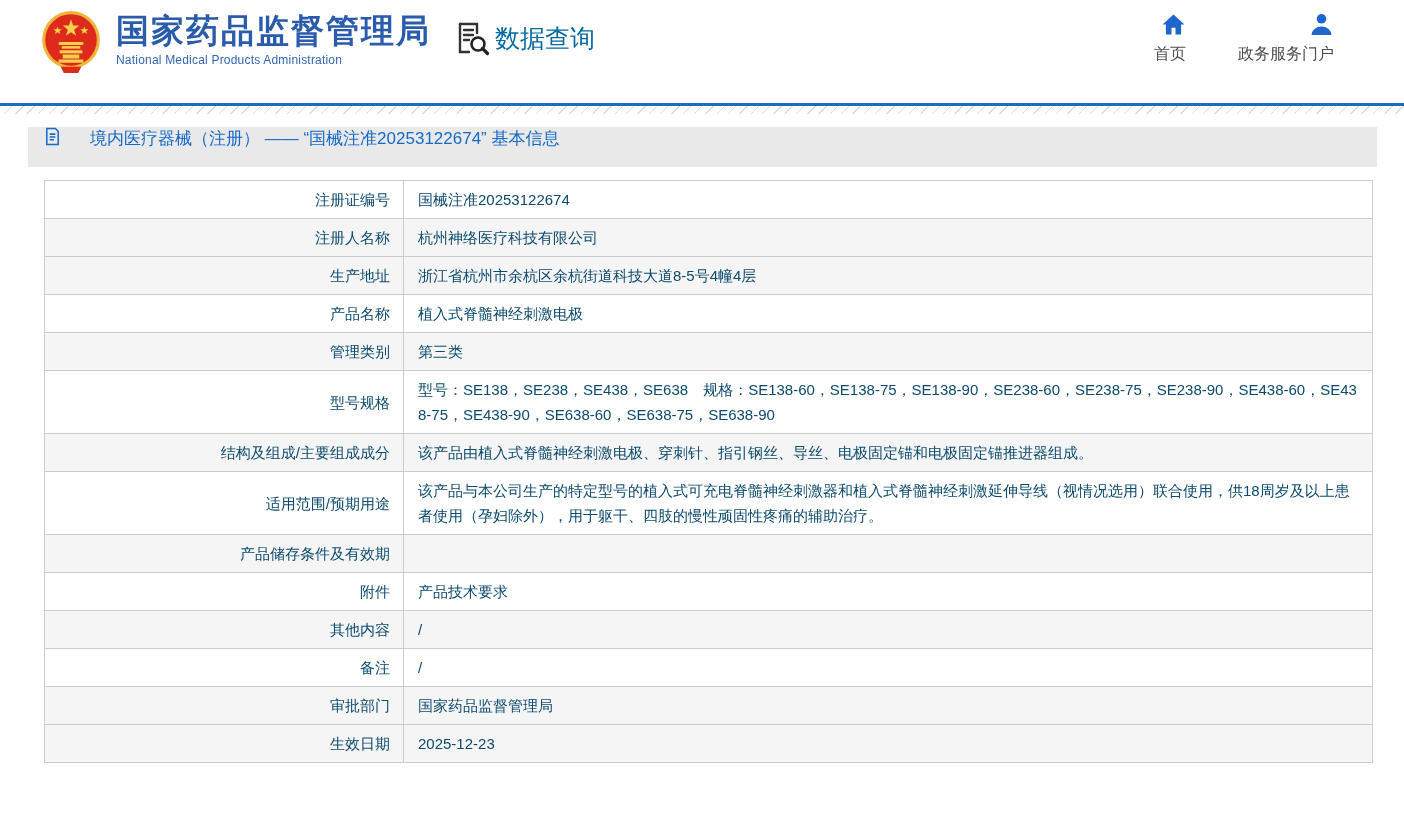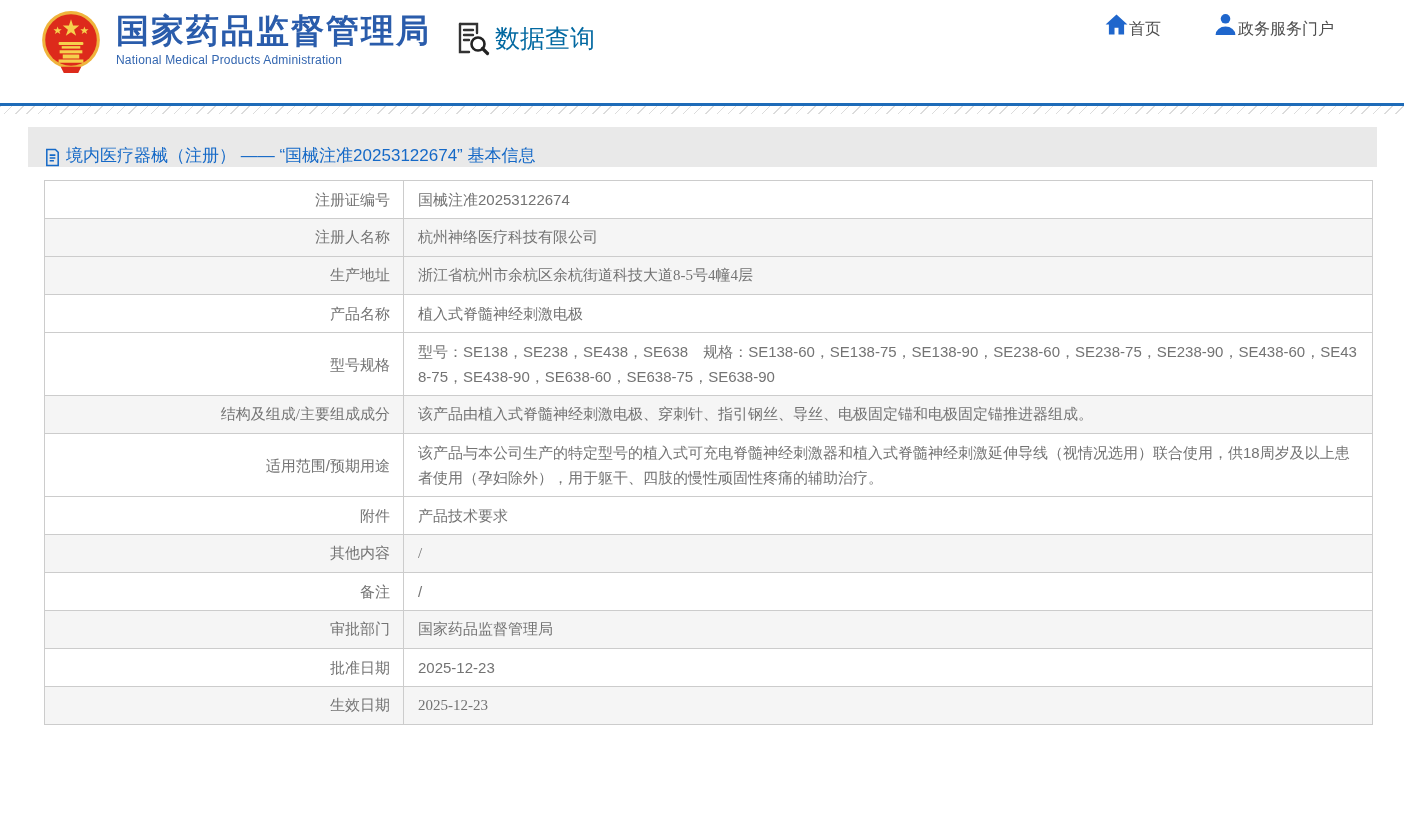--- a/index.html
+++ b/index.html
@@ -12,61 +12,62 @@
   .emblem { width: 66px; height: 66px; margin-top: 6px; }
   .logo-text { margin-left: 12px; }
   .logo-title-cn { font-size: 33px; font-weight: bold; color: #2a5cab; letter-spacing: 2px; line-height: 40px; }
   .logo-title-en { font-size: 12px; color: #3366b0; margin-top: 2px; letter-spacing: 0.2px; }
 
   .data-query { position: absolute; left: 453px; top: 20px; display: flex; align-items: center; cursor: pointer; }
   .data-query-icon { width: 37px; height: 37px; }
   .data-query-label { font-size: 25px; color: #0369a1; margin-left: 5px; font-weight: 500; }
 
   .top-nav { position: absolute; right: 70px; top: 12px; display: flex; gap: 52px; }
-  .nav-item { display: flex; align-items: flex-start; cursor: pointer; }
+  .nav-item { display: flex; flex-direction: column; align-items: flex-end; cursor: pointer; }
   .nav-item svg { width: 25px; height: 25px; }
   .nav-label { margin-top: 7px; font-size: 16px; color: #4d4d4d; }
 
   
   .divider-line { height: 3px; background: #1e6bb8; }
   .stripes {
     height: 8px;
     background: repeating-linear-gradient(135deg, #dcdcdc 0px, #dcdcdc 1px, #ffffff 1px, #ffffff 8px);
   }
 
   
   .content { margin: 13px 27px 0 28px; }
   .section-bar {
     height: 40px; background: #e9e9e9;
-    display: flex; align-items: flex-end;
+    display: flex; align-items: flex-start;
     padding-left: 15px;
+    gap: 24px;
   }
   .section-doc-icon { width: 19px; height: 19px; flex: 0 0 auto; }
   .section-title { font-size: 17px; color: #1569c7; margin-left: 4px; white-space: nowrap; }
 
   .table-wrap { padding: 13px 4px 0 16px; }
   table.info-table { width: 100%; border-collapse: collapse; table-layout: fixed; }
   table.info-table td {
     border: 1px solid #cccccc;
     font-size: 15px;
-    color: #737373;
+    color: #0c4a6e;
     line-height: 25px;
     vertical-align: middle;
   }
   td.label-cell {
     width: 359px;
     text-align: right;
     padding: 6px 13px;
     height: 37px;
   }
   td.value-cell {
     padding: 6px 14px;
     word-break: break-all;
   }
-  tr.alt { background: #f5f5f5; font-family: Liberation Serif, serif; }
+  tr.alt { background: #f5f5f5; }
 </style>
 </head>
 <body>
 
 <div class="header">
   <div class="logo-group">
     <svg class="emblem" viewBox="0 0 64 64">
       <circle cx="32" cy="30" r="28" fill="#efb43c"></circle>
       <circle cx="32" cy="30" r="25" fill="#dd2a1b"></circle>
       <path d="M22 56 h20 l-3 6 h-14 Z" fill="#dd2a1b"></path>
@@ -140,52 +141,56 @@
             <td class="value-cell">杭州神络医疗科技有限公司</td>
           </tr>
           <tr class="alt">
             <td class="label-cell">生产地址</td>
             <td class="value-cell">浙江省杭州市余杭区余杭街道科技大道8-5号4幢4层</td>
           </tr>
           <tr>
             <td class="label-cell">产品名称</td>
             <td class="value-cell">植入式脊髓神经刺激电极</td>
           </tr>
+          <tr class="alt">
+            <td class="label-cell">管理类别</td>
+            <td class="value-cell">第三类</td>
+          </tr>
           <tr>
             <td class="label-cell">型号规格</td>
             <td class="value-cell">型号：SE138，SE238，SE438，SE638　规格：SE138-60，SE138-75，SE138-90，SE238-60，SE238-75，SE238-90，SE438-60，SE438-75，SE438-90，SE638-60，SE638-75，SE638-90</td>
           </tr>
           <tr class="alt">
             <td class="label-cell">结构及组成/主要组成成分</td>
             <td class="value-cell">该产品由植入式脊髓神经刺激电极、穿刺针、指引钢丝、导丝、电极固定锚和电极固定锚推进器组成。</td>
           </tr>
           <tr>
             <td class="label-cell">适用范围/预期用途</td>
             <td class="value-cell">该产品与本公司生产的特定型号的植入式可充电脊髓神经刺激器和植入式脊髓神经刺激延伸导线（视情况选用）联合使用，供18周岁及以上患者使用（孕妇除外），用于躯干、四肢的慢性顽固性疼痛的辅助治疗。</td>
+          </tr>
+          <tr class="alt">
+            <td class="label-cell">产品储存条件及有效期</td>
+            <td class="value-cell"></td>
           </tr>
           <tr>
             <td class="label-cell">附件</td>
             <td class="value-cell">产品技术要求</td>
           </tr>
           <tr class="alt">
             <td class="label-cell">其他内容</td>
             <td class="value-cell">/</td>
           </tr>
           <tr>
             <td class="label-cell">备注</td>
             <td class="value-cell">/</td>
           </tr>
           <tr class="alt">
             <td class="label-cell">审批部门</td>
             <td class="value-cell">国家药品监督管理局</td>
           </tr>
-          <tr>
-            <td class="label-cell">批准日期</td>
-            <td class="value-cell">2025-12-23</td>
-          </tr>
           <tr class="alt">
             <td class="label-cell">生效日期</td>
             <td class="value-cell">2025-12-23</td>
           </tr>
         </tbody>
     </table>
   </div>
 </div>
 
 </body></html>

